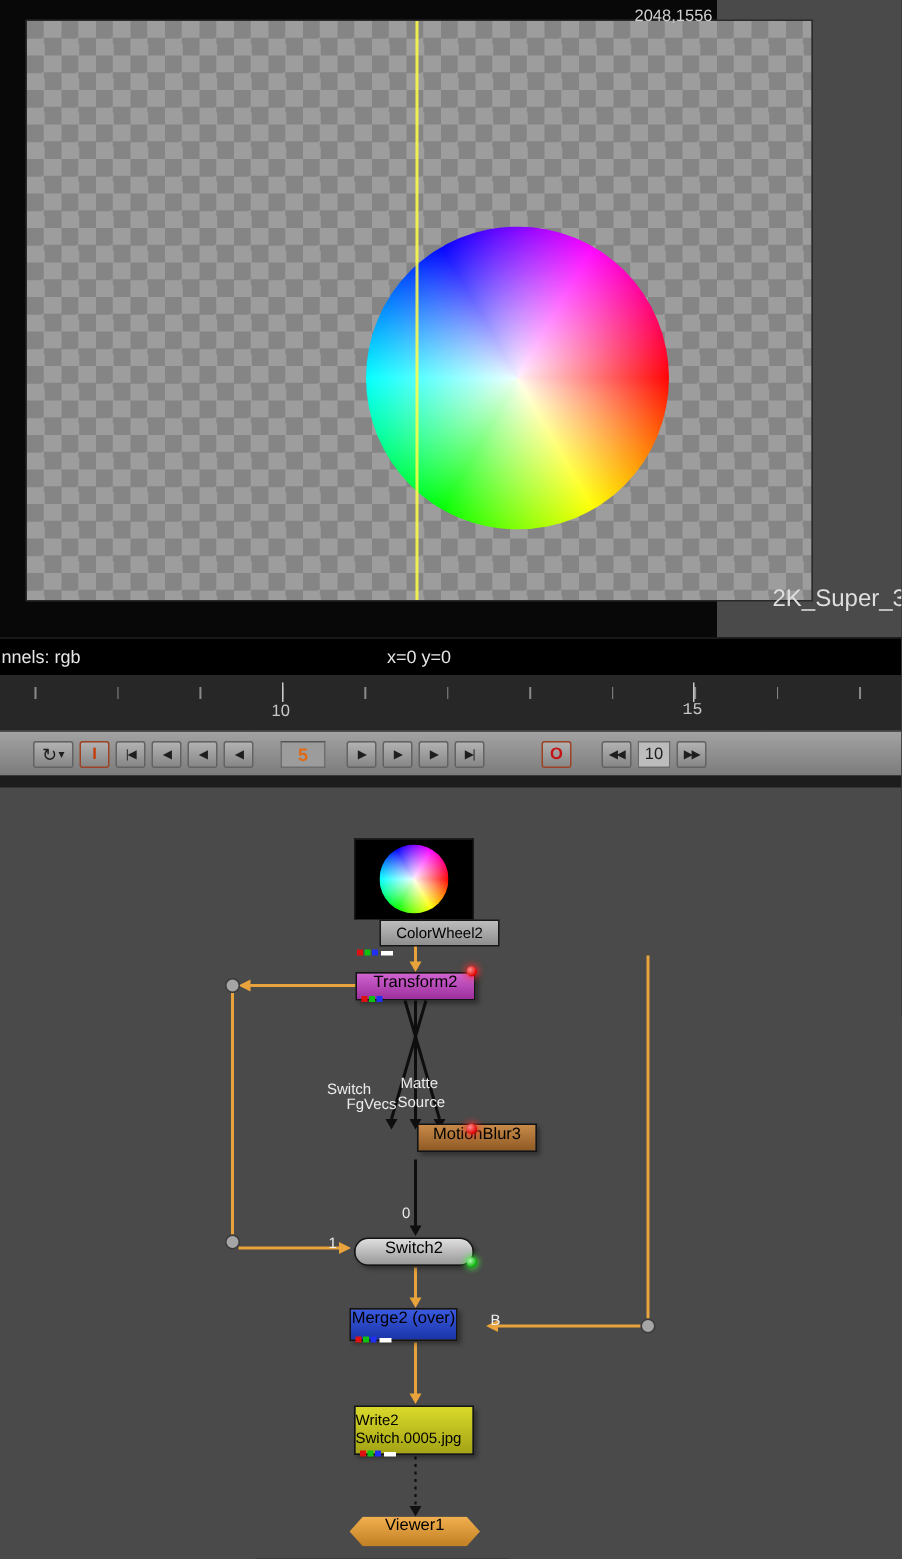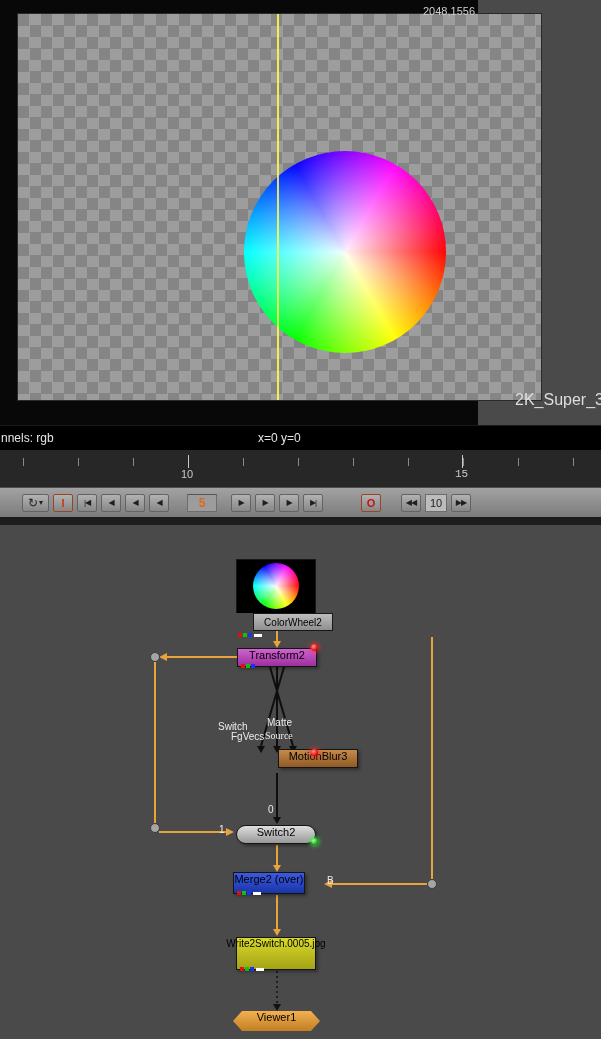--- a/index.html
+++ b/index.html
@@ -70,21 +70,21 @@
     border:1px solid #181818;font-size:10px;display:flex;align-items:center;justify-content:center;
     color:#000;white-space:nowrap;overflow:hidden;margin-left:17px;}
 
   .node{position:absolute;height:19px;width:80px;display:flex;align-items:flex-start;justify-content:center;
     font-size:11px;color:#000;border:1px solid #141414;box-sizing:border-box;
     box-shadow:2px 2px 3px rgba(0,0,0,.35);white-space:nowrap;}
   #node-transform{left:237px;top:131px;background:linear-gradient(#cf63cf,#9c2f9c);}
   #node-motionblur{left:237px;top:232px;background:linear-gradient(#c78a4a,#8f5a24);margin-left:41px;}
   #node-switch{left:236px;top:308px;border-radius:10px;background:linear-gradient(#dedede,#989898);}
   #node-merge{left:233px;top:355px;width:72px;height:22px;background:linear-gradient(#3a5ae0,#1b35a8);}
-  #node-write{left:236px;top:420px;height:33px;flex-direction:row;line-height:1.2;
+  #node-write{left:236px;top:420px;height:33px;flex-direction:column;line-height:1.2;
     background:linear-gradient(#d9d92b,#a3a315);font-size:10px;}
   #node-viewer{left:233px;top:494px;width:87px;height:20px;border:none;box-shadow:none;
     background:linear-gradient(#f2b050,#c07f22);
     clip-path:polygon(9px 0,78px 0,87px 10px,78px 20px,9px 20px,0 10px);}
 
   .chips{position:absolute;display:flex;gap:1px;align-items:center;}
   .chip{width:4px;height:4px;}
   .chip-r{background:#e01010;} .chip-g{background:#10c010;} .chip-b{background:#2030f0;}
   .chip-w{width:8px;height:3px;background:#fff;margin-left:1px;}
   .chips-thumb{left:2px;bottom:-6px;}
@@ -96,21 +96,21 @@
   .dot-green{background:radial-gradient(circle at 35% 35%,#b0ffb0,#00b000 70%);
     box-shadow:0 0 4px 1px rgba(60,255,60,.8);}
   #err-transform{left:311px;top:127px;}
   #err-motionblur{left:311px;top:232px;}
   #ok-switch{left:311px;top:321px;}
 
   .wlabel{position:absolute;color:#ececec;font-size:10px;white-space:nowrap;}
   #lbl-bgvecs{left:218px;top:204px;}
   #lbl-matte{left:267px;top:200px;}
   #lbl-fgvecs{left:231px;top:214px;}
-  #lbl-source{left:265px;top:213px;font-family:Liberation Serif, serif;}
+  #lbl-source{left:265px;top:213px;}
   #lbl-in0{left:268px;top:287px;}
   #lbl-in1{left:219px;top:307px;}
   #lbl-inb{left:327px;top:358px;}
 </style>
 </head>
 <body>
 
 <div id="app">
 
   <div class="viewer">

